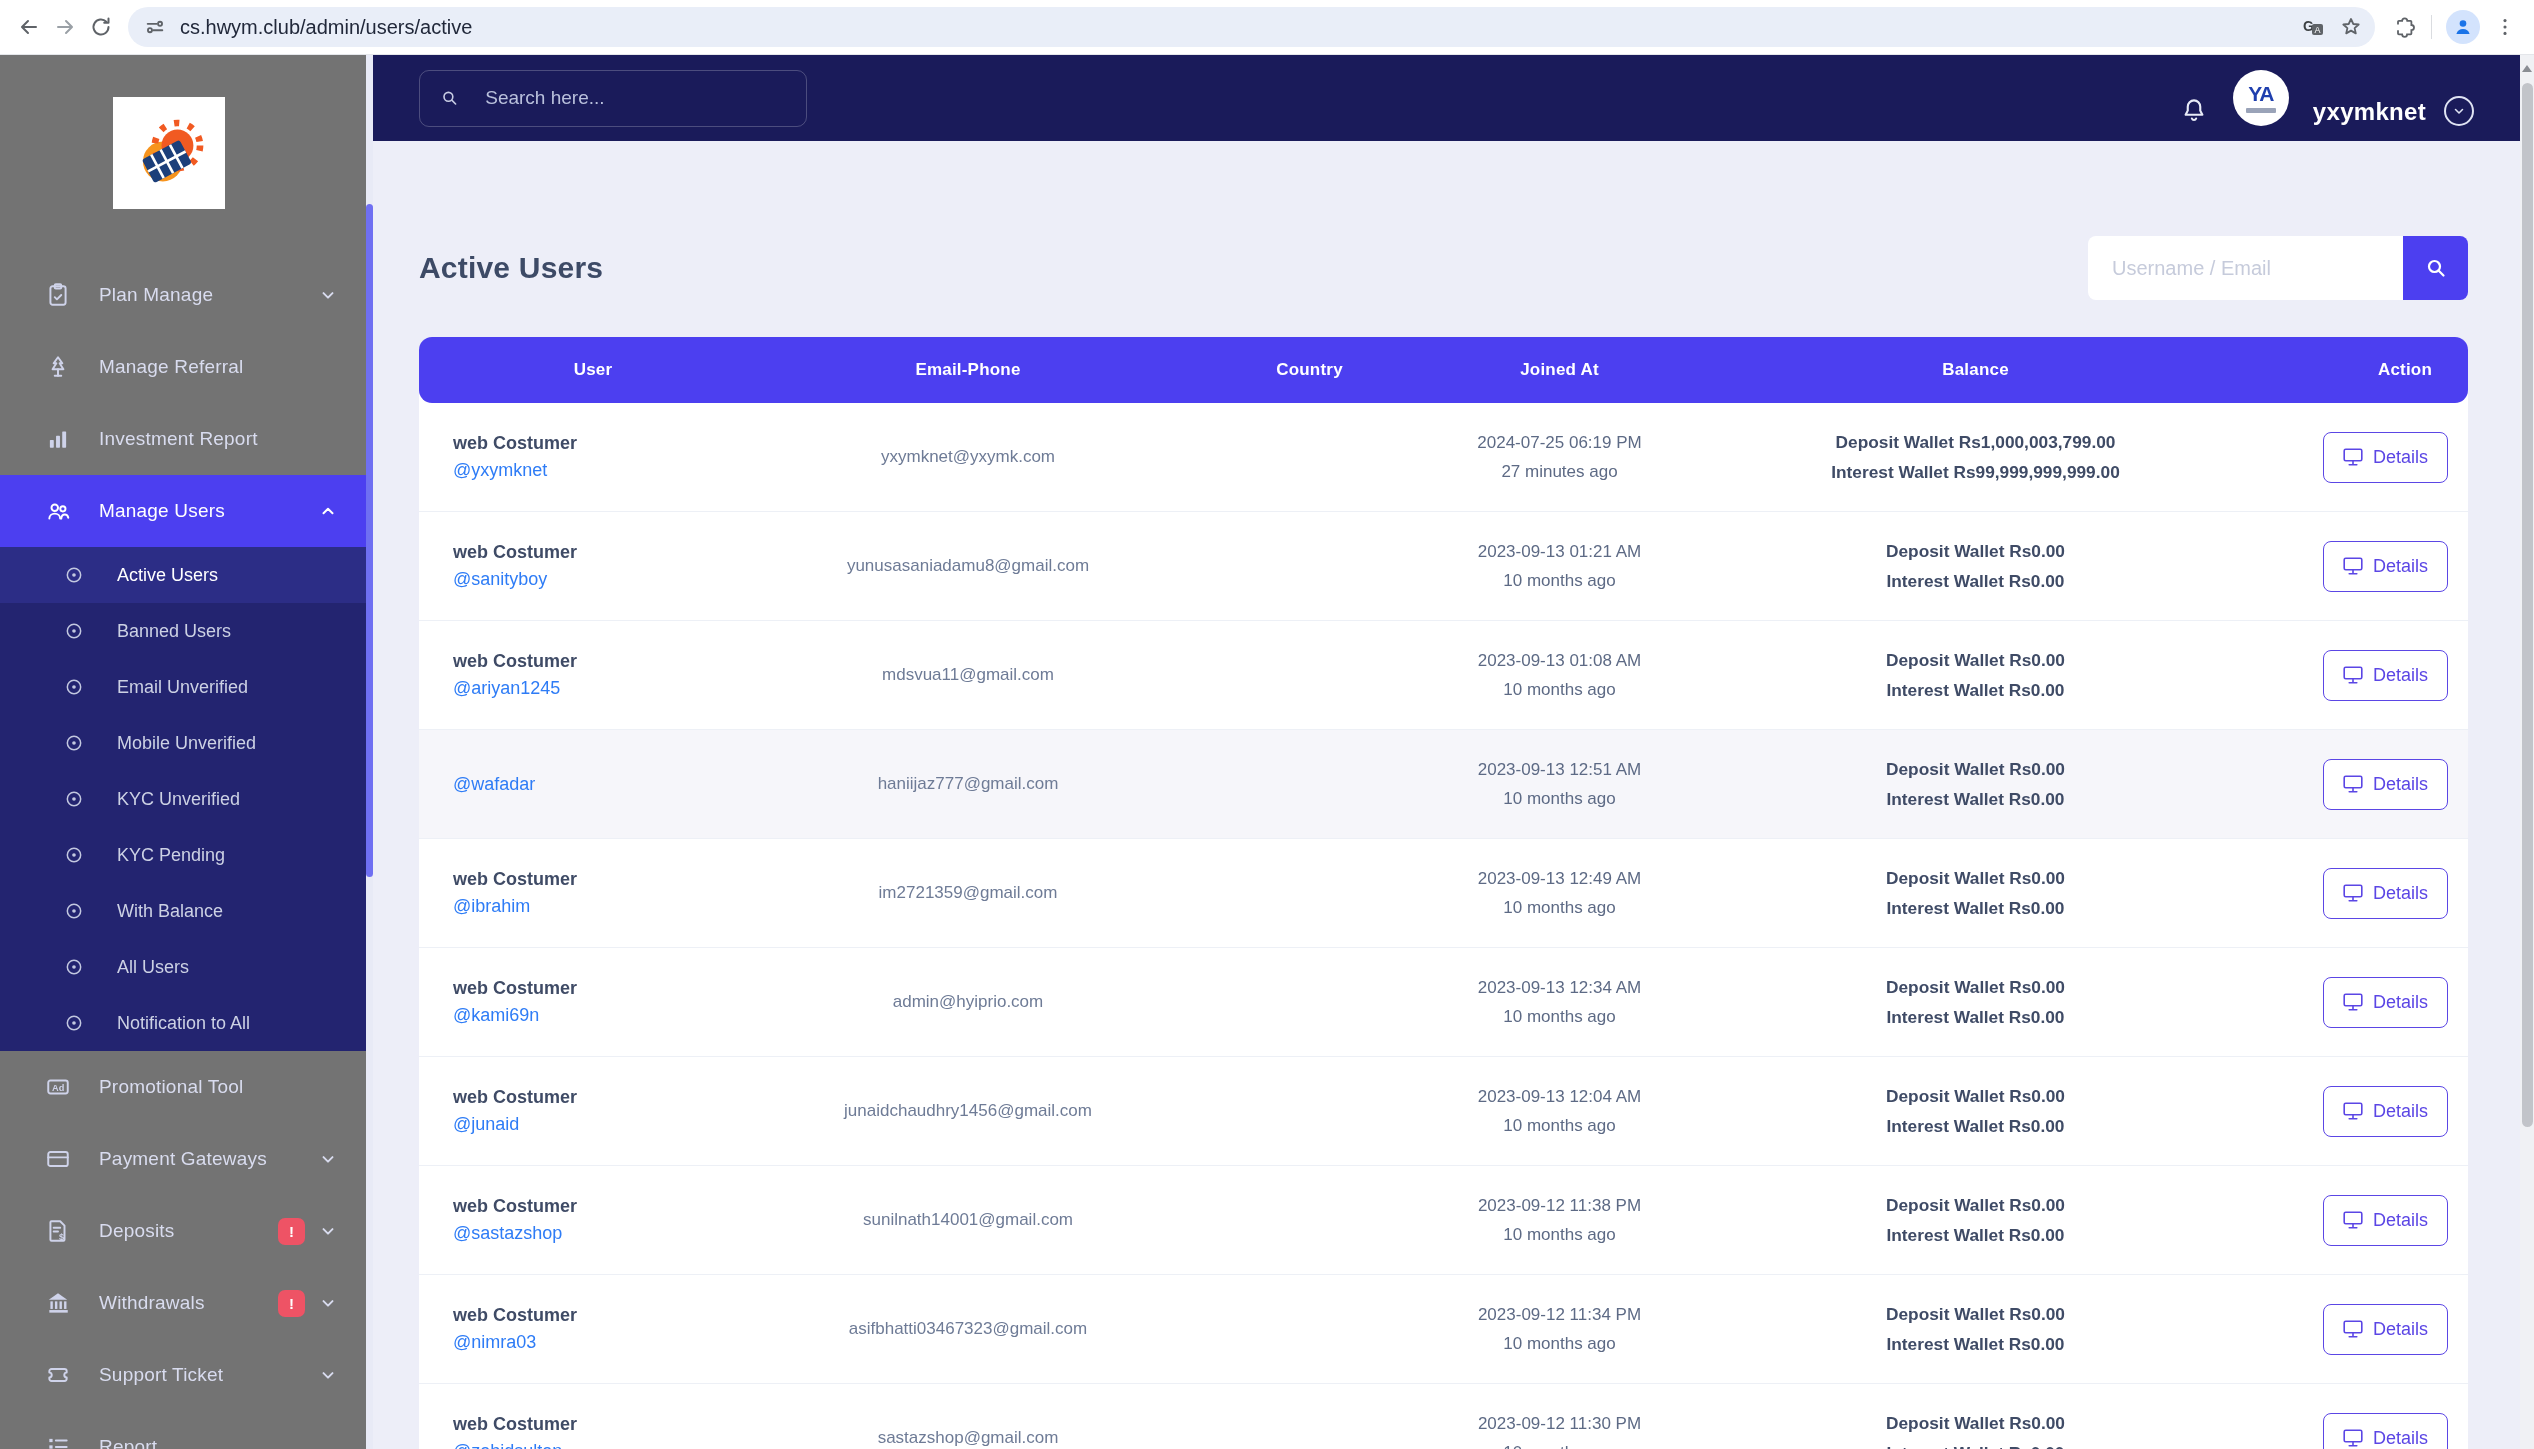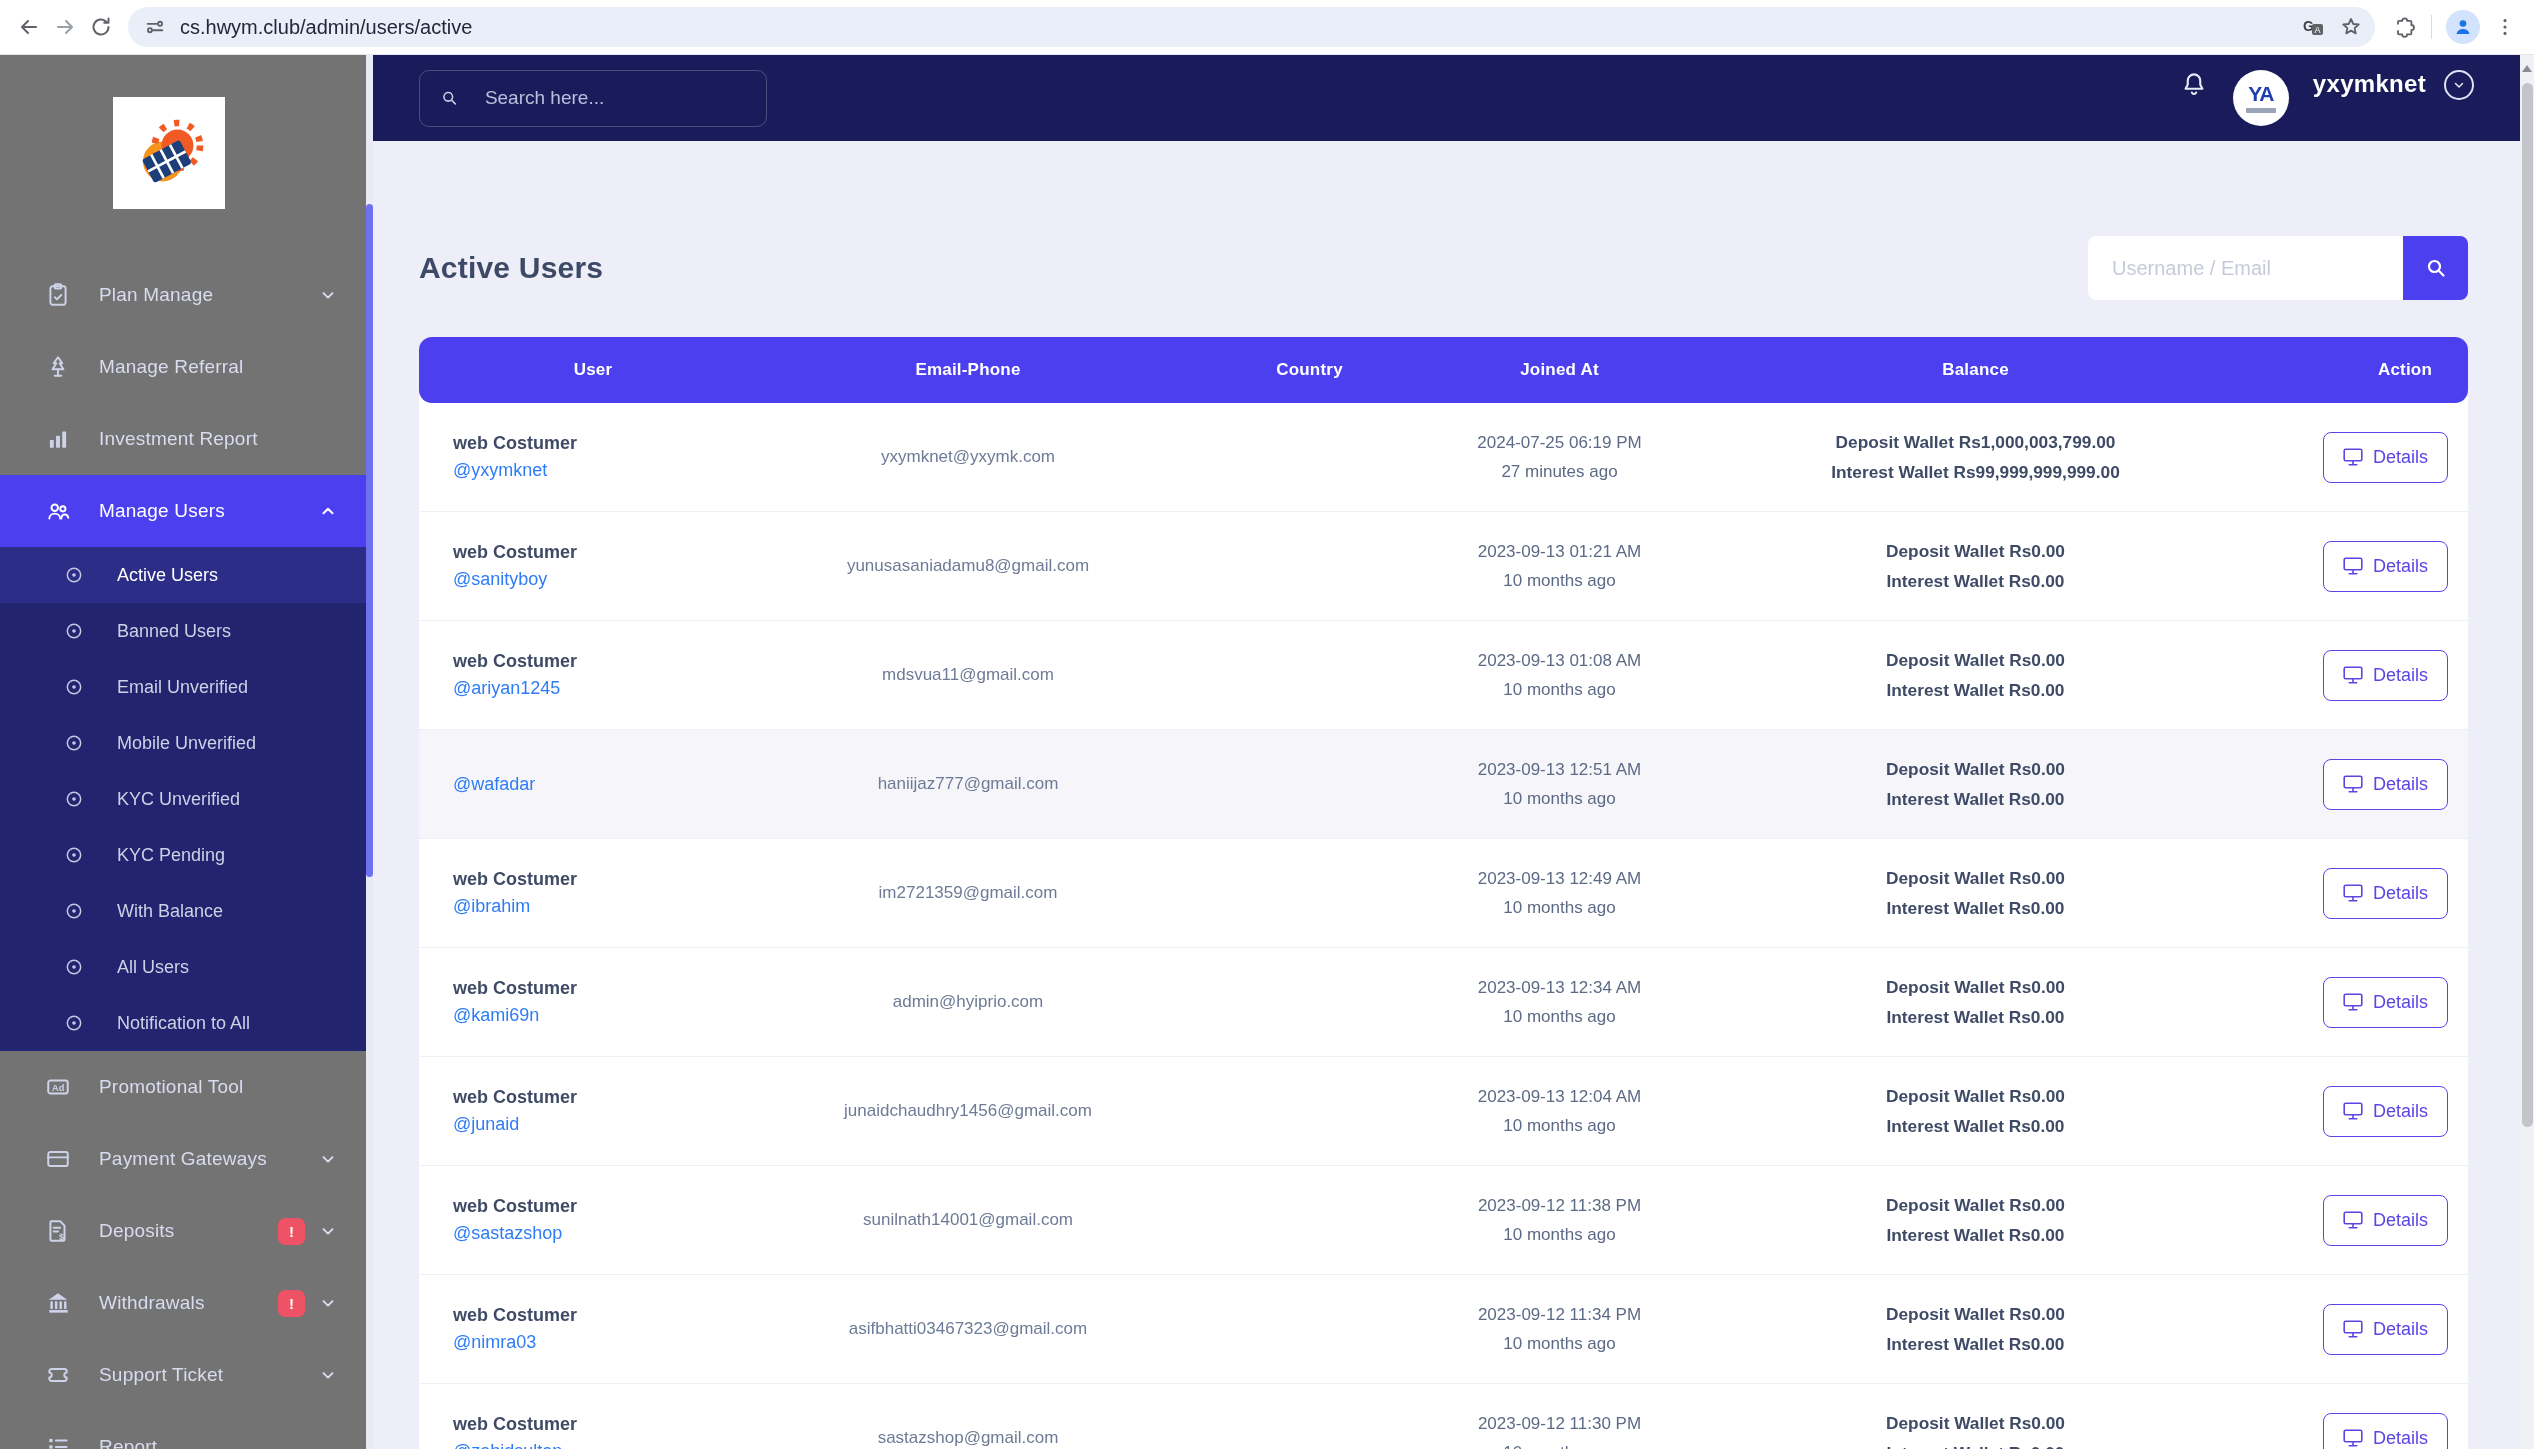--- a/index.html
+++ b/index.html
@@ -35,24 +35,24 @@
   .sub-item .ic{color:#c3c8e0;flex-shrink:0;}
   .sub-item .lbl{margin-left:33px;white-space:nowrap;}
   .sub-item.active{background:#2c2d86;color:#fff;}
   .badge{background:#ee5365;color:#fff;font-weight:700;font-size:15px;min-width:27px;height:27px;border-radius:7px;display:flex;align-items:center;justify-content:center;}
   .side-track{position:absolute;top:0;right:0;bottom:0;width:7px;background:#e8eaf6;}
   .side-thumb{position:absolute;top:149px;right:0;width:7px;height:673px;background:#6f6ff2;border-radius:4px;}
 
   
   .main{flex:1;background:#edeef8;margin-right:14px;display:flex;flex-direction:column;min-width:0;}
   .topbar{height:86px;background:#1a1b5a;display:flex;align-items:center;padding:0 46px;flex-shrink:0;}
-  .tsearch{width:348px;height:57px;border:1px solid rgba(255,255,255,.22);border-radius:10px;display:flex;align-items:center;gap:24px;padding:0 20px;}
+  .tsearch{width:388px;height:57px;border:1px solid rgba(255,255,255,.22);border-radius:10px;display:flex;align-items:center;gap:24px;padding:0 20px;}
   .tsearch input{background:transparent;border:0;outline:0;color:#dfe3f3;font-size:19px;width:100%;font-family:inherit;}
   .tsearch input::placeholder{color:#b9c0dc;}
-  .top-right{margin-left:auto;display:flex;align-items:flex-start;gap:24px;}
+  .top-right{margin-left:auto;display:flex;align-items:flex-end;gap:24px;}
   .avatar{width:56px;height:56px;border-radius:50%;background:#fff;display:flex;flex-direction:column;align-items:center;justify-content:center;overflow:hidden;}
   .avatar .mono{color:#1f3fae;font-weight:800;font-size:21px;letter-spacing:-1px;line-height:20px;}
   .avatar .sub{width:30px;height:5px;background:#9aa3b8;border-radius:1px;margin-top:4px;}
   .uname{color:#fff;font-weight:700;font-size:24px;letter-spacing:0.3px;}
   .chev-circle{width:30px;height:30px;border:2px solid #dfe3f3;border-radius:50%;display:flex;align-items:center;justify-content:center;color:#dfe3f3;margin-left:-6px;}
 
   
   .content{padding:95px 52px 0 46px;flex:1;min-width:0;}
   .page-head{display:flex;align-items:center;justify-content:space-between;height:64px;margin-bottom:37px;}
   .page-title{font-size:30px;font-weight:700;color:#3d4a66;letter-spacing:0.2px;margin:0;}

